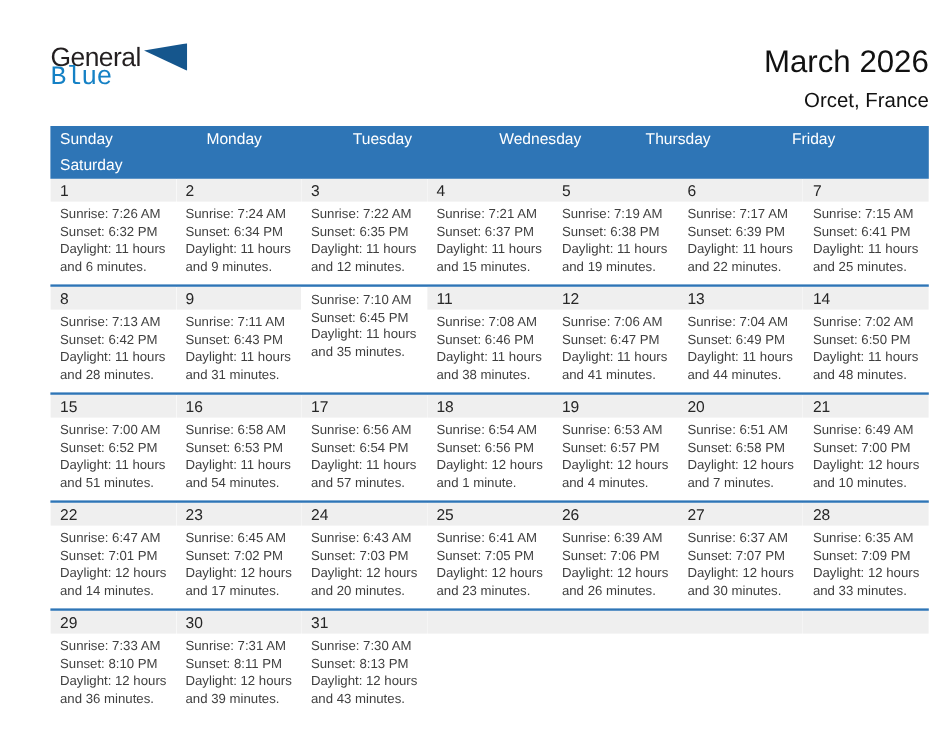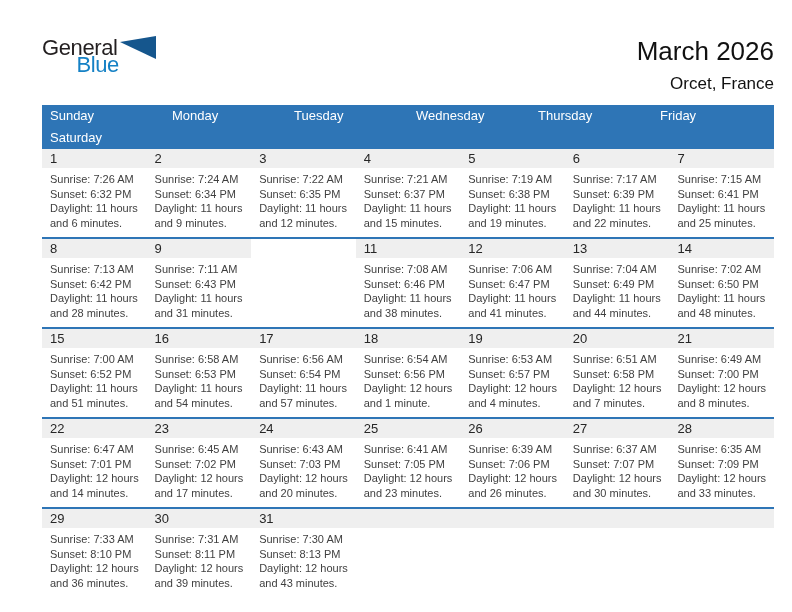--- a/index.html
+++ b/index.html
@@ -23,22 +23,23 @@
   .brand { line-height: 1; }
   .brand-top { display: flex; align-items: flex-start; }
   .brand-word-top {
     font-size: 22px; letter-spacing: -0.4px;
     color: #231F20; line-height: 24px;
   }
   .brand-tri { margin-left: 3px; margin-top: 0; display: block; }
   .brand-word-bottom {
     font-size: 22px; letter-spacing: -0.4px;
     color: var(--brand-blue, #1581C5);
-    text-align: center; margin-top: -7px; padding-right: 3px;
+    text-align: left; margin-top: -7px; padding-right: 3px;
     line-height: 24px;
+    font-family: Liberation Mono, monospace;
   }
   .titles { text-align: right; }
   .page-title {
     font-size: 26px; color: #111; line-height: 30px; margin: 0;
     font-weight: 400;
     text-align: right;
   }
   .page-subtitle {
     font-size: 17px; color: #111; line-height: 18px; margin-top: 9px;
     font-weight: 400;
@@ -178,20 +179,25 @@
             </div>
             <div class="day-cell">
               <div class="day-num">9</div>
               <div class="day-body">
                 <div class="line">Sunrise: 7:11 AM</div>
                 <div class="line">Sunset: 6:43 PM</div>
                 <div class="line">Daylight: 11 hours and 31 minutes.</div>
               </div>
             </div>
             <div class="day-cell">
+              <div class="day-body">
+                <div class="line">Sunrise: 7:10 AM</div>
+                <div class="line">Sunset: 6:45 PM</div>
+                <div class="line">Daylight: 11 hours and 35 minutes.</div>
+              </div>
             </div>
             <div class="day-cell">
               <div class="day-num">11</div>
               <div class="day-body">
                 <div class="line">Sunrise: 7:08 AM</div>
                 <div class="line">Sunset: 6:46 PM</div>
                 <div class="line">Daylight: 11 hours and 38 minutes.</div>
               </div>
             </div>
             <div class="day-cell">
@@ -266,21 +272,21 @@
                 <div class="line">Sunrise: 6:51 AM</div>
                 <div class="line">Sunset: 6:58 PM</div>
                 <div class="line">Daylight: 12 hours and 7 minutes.</div>
               </div>
             </div>
             <div class="day-cell">
               <div class="day-num">21</div>
               <div class="day-body">
                 <div class="line">Sunrise: 6:49 AM</div>
                 <div class="line">Sunset: 7:00 PM</div>
-                <div class="line">Daylight: 12 hours and 8 minutes.</div>
+                <div class="line">Daylight: 12 hours and 10 minutes.</div>
               </div>
             </div>
           </div>
           <div class="week-row">
             <div class="day-cell">
               <div class="day-num">22</div>
               <div class="day-body">
                 <div class="line">Sunrise: 6:47 AM</div>
                 <div class="line">Sunset: 7:01 PM</div>
                 <div class="line">Daylight: 12 hours and 14 minutes.</div>

